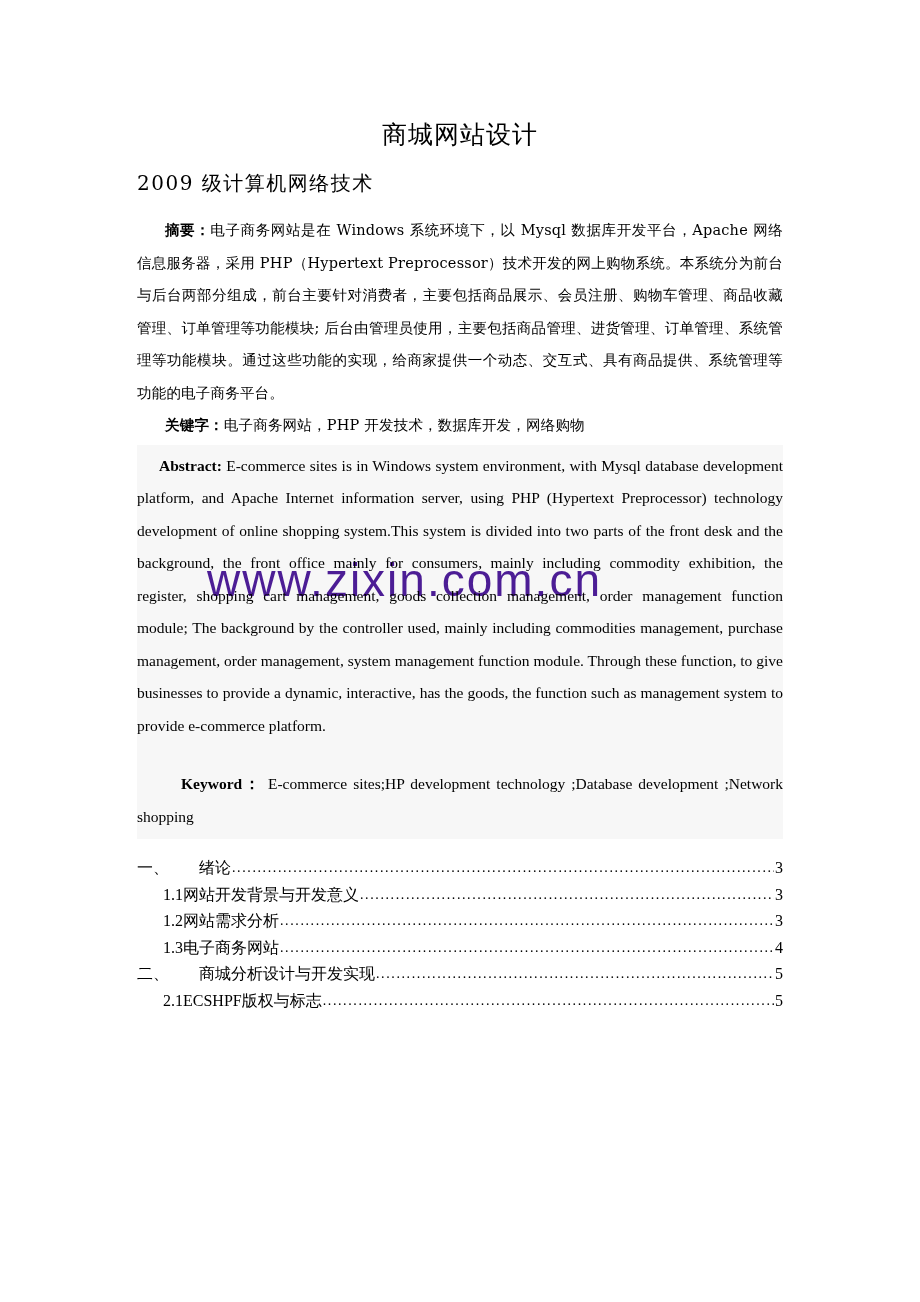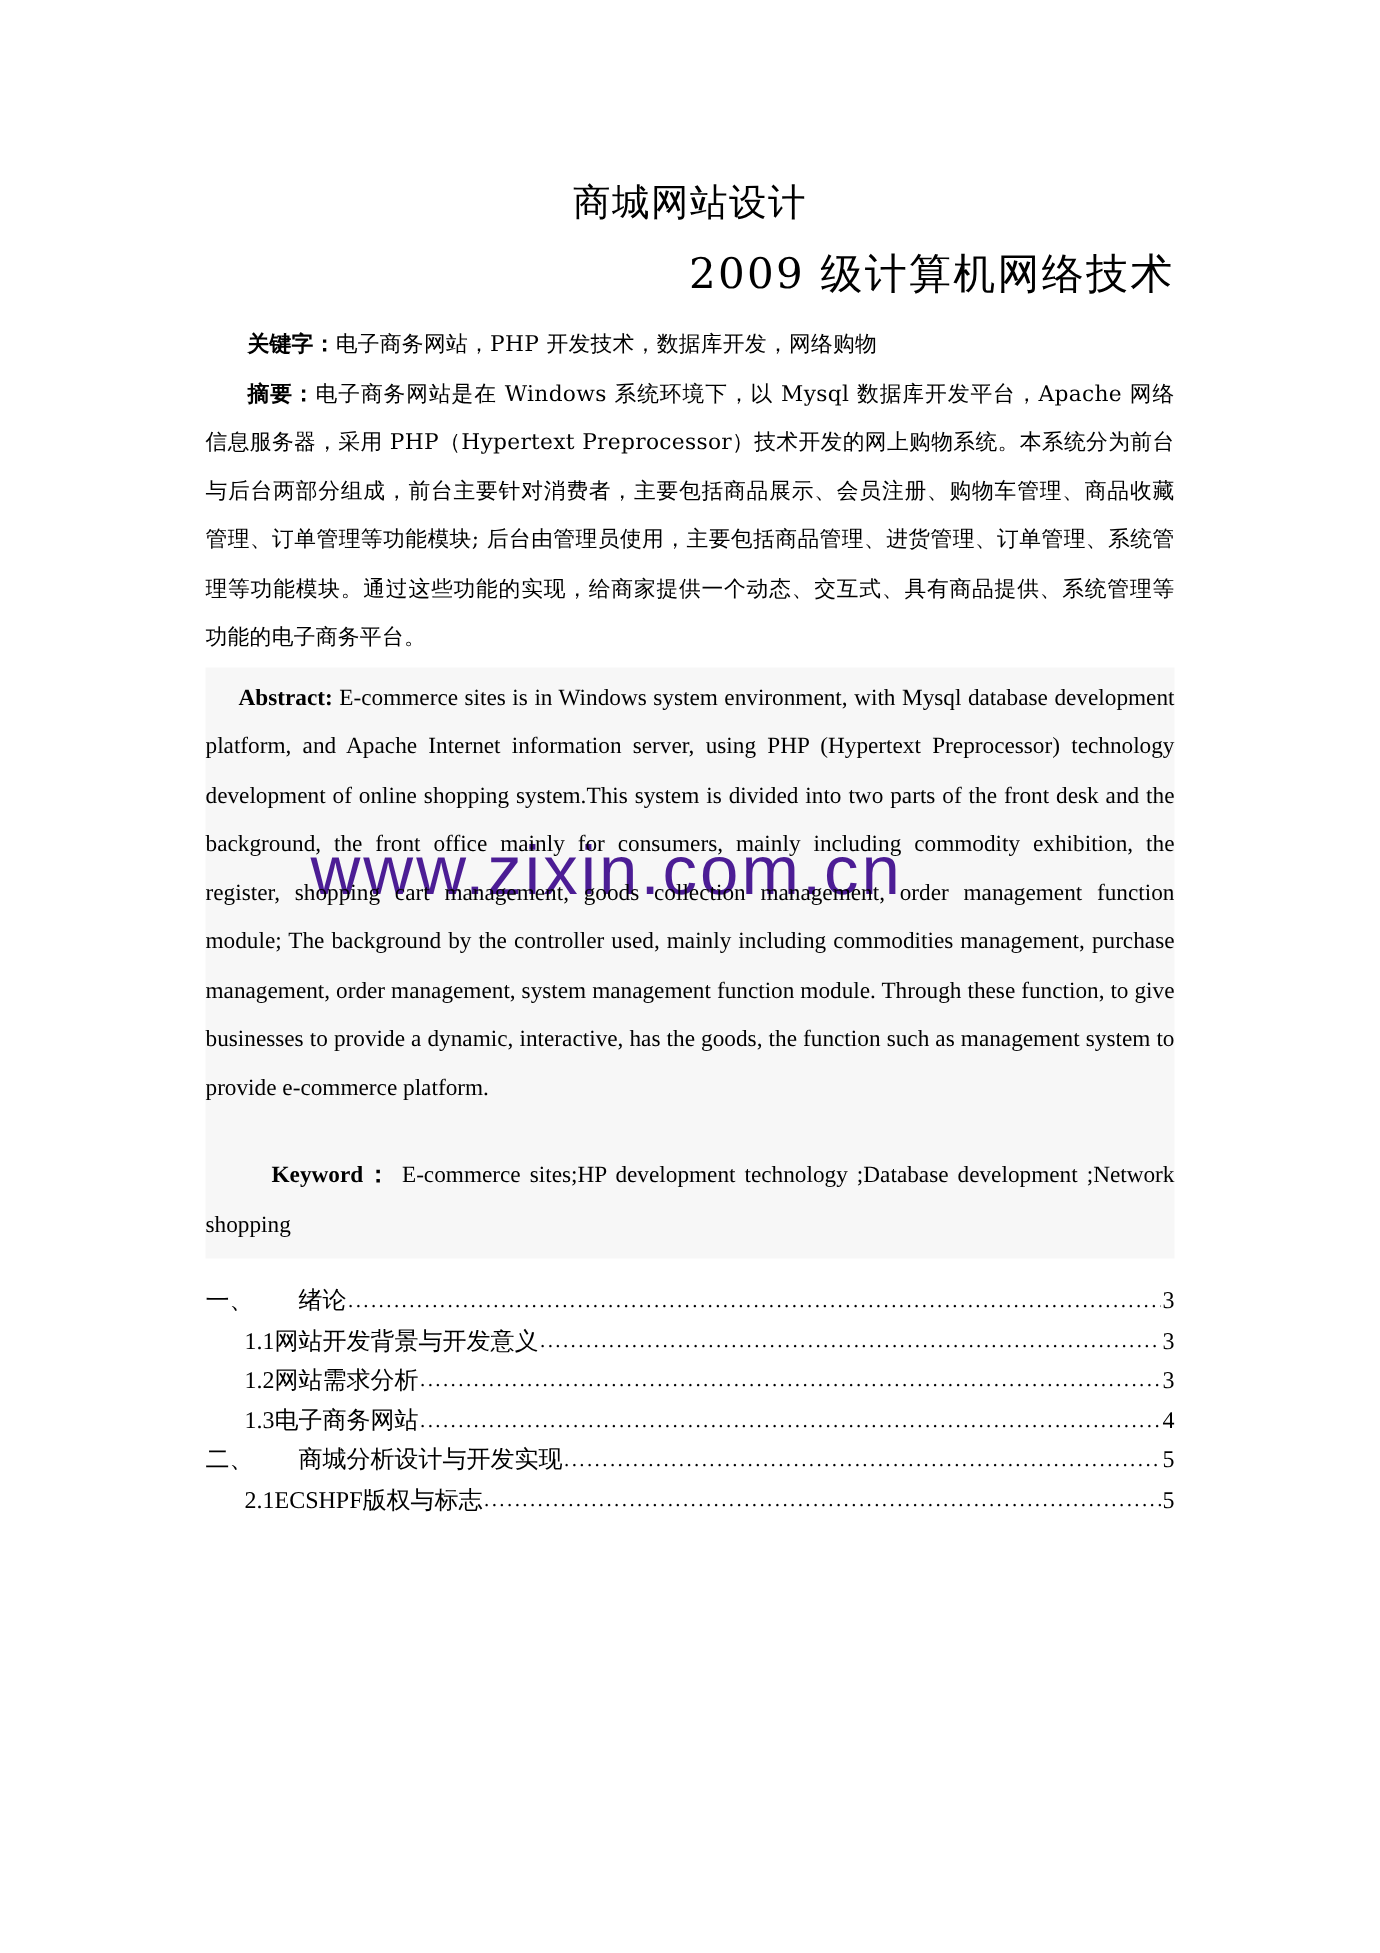--- a/index.html
+++ b/index.html
@@ -47,23 +47,23 @@
     text-align: center;
     font-family: "DejaVu Serif", "Liberation Serif", serif;
     font-size: 20px;
     line-height: 30px;
     margin: 0;
     padding-top: 20px;
     letter-spacing: 2px;
     font-weight: normal;
   }
   .doc-class {
-    text-align: right;
-    font-family: "DejaVu Serif", "Liberation Serif", serif;
-    font-size: 28px;
+    text-align: left;
+    font-family: "DejaVu Serif", "Liberation Serif", serif;
+    font-size: 20px;
     line-height: 30px;
     margin: 0;
     padding-top: 16px;
     letter-spacing: 1.5px;
     font-weight: normal;
   }
 
   
   .cn-block {
     margin-top: 16px;
@@ -177,22 +177,22 @@
 </head>
 <body>
 
 <div class="page">
   <div class="content">
 
     <h1 class="doc-title">商城网站设计</h1>
     <div class="doc-class">2009 级计算机网络技术</div>
 
     <div class="cn-block">
+      <p class="cn-indent"><span class="lbl-b">摘要：</span><span>电子商务网站是在 Windows 系统环境下，以 Mysql 数据库开发平台，Apache 网络信息服务器，采用 PHP（Hypertext Preprocessor）技术开发的网上购物系统。本系统分为前台与后台两部分组成，前台主要针对消费者，主要包括商品展示、会员注册、购物车管理、商品收藏管理、订单管理等功能模块; 后台由管理员使用，主要包括商品管理、进货管理、订单管理、系统管理等功能模块。通过这些功能的实现，给商家提供一个动态、交互式、具有商品提供、系统管理等功能的电子商务平台。</span></p>
       <p class="cn-indent"><span class="lbl-b">关键字：</span><span>电子商务网站，PHP 开发技术，数据库开发，网络购物</span></p>
-      <p class="cn-indent"><span class="lbl-b">摘要：</span><span>电子商务网站是在 Windows 系统环境下，以 Mysql 数据库开发平台，Apache 网络信息服务器，采用 PHP（Hypertext Preprocessor）技术开发的网上购物系统。本系统分为前台与后台两部分组成，前台主要针对消费者，主要包括商品展示、会员注册、购物车管理、商品收藏管理、订单管理等功能模块; 后台由管理员使用，主要包括商品管理、进货管理、订单管理、系统管理等功能模块。通过这些功能的实现，给商家提供一个动态、交互式、具有商品提供、系统管理等功能的电子商务平台。</span></p>
     </div>
 
     <div class="en-shade">
       <div class="watermark">www.zixin.com.cn</div>
       <div class="en-block">
         <p class="en-indent"><span class="lbl-b">Abstract:</span> <span>E-commerce sites is in Windows system environment, with Mysql database development platform, and Apache Internet information server, using PHP (Hypertext Preprocessor) technology development of online shopping system.This system is divided into two parts of the front desk and the background, the front office mainly for consumers, mainly including commodity exhibition, the register, shopping cart management, goods collection management, order management function module; The background by the controller used, mainly including commodities management, purchase management, order management, system management function module. Through these function, to give businesses to provide a dynamic, interactive, has the goods, the function such as management system to provide e-commerce platform.</span></p>
         <p class="en-keyword"><span class="lbl-b">Keyword：</span> <span>E-commerce sites;HP development technology ;Database development ;Network shopping</span></p>
       </div>
     </div>
 

